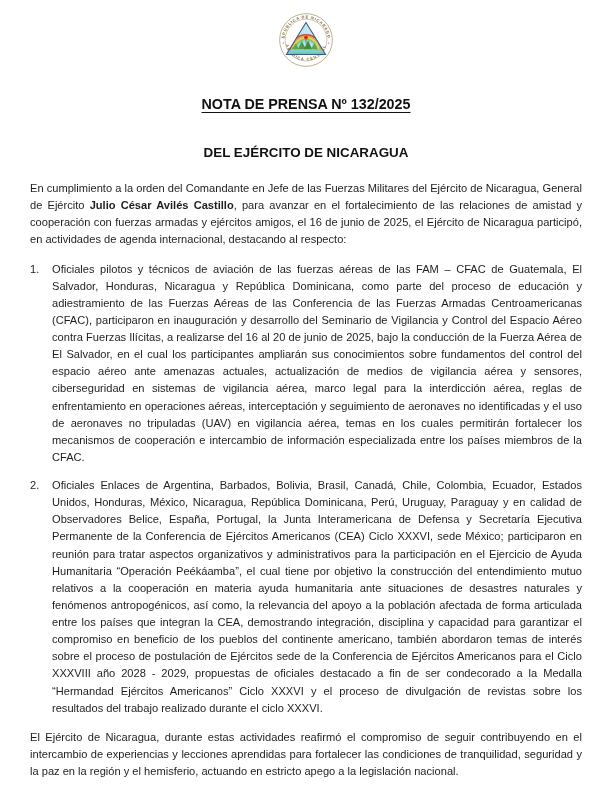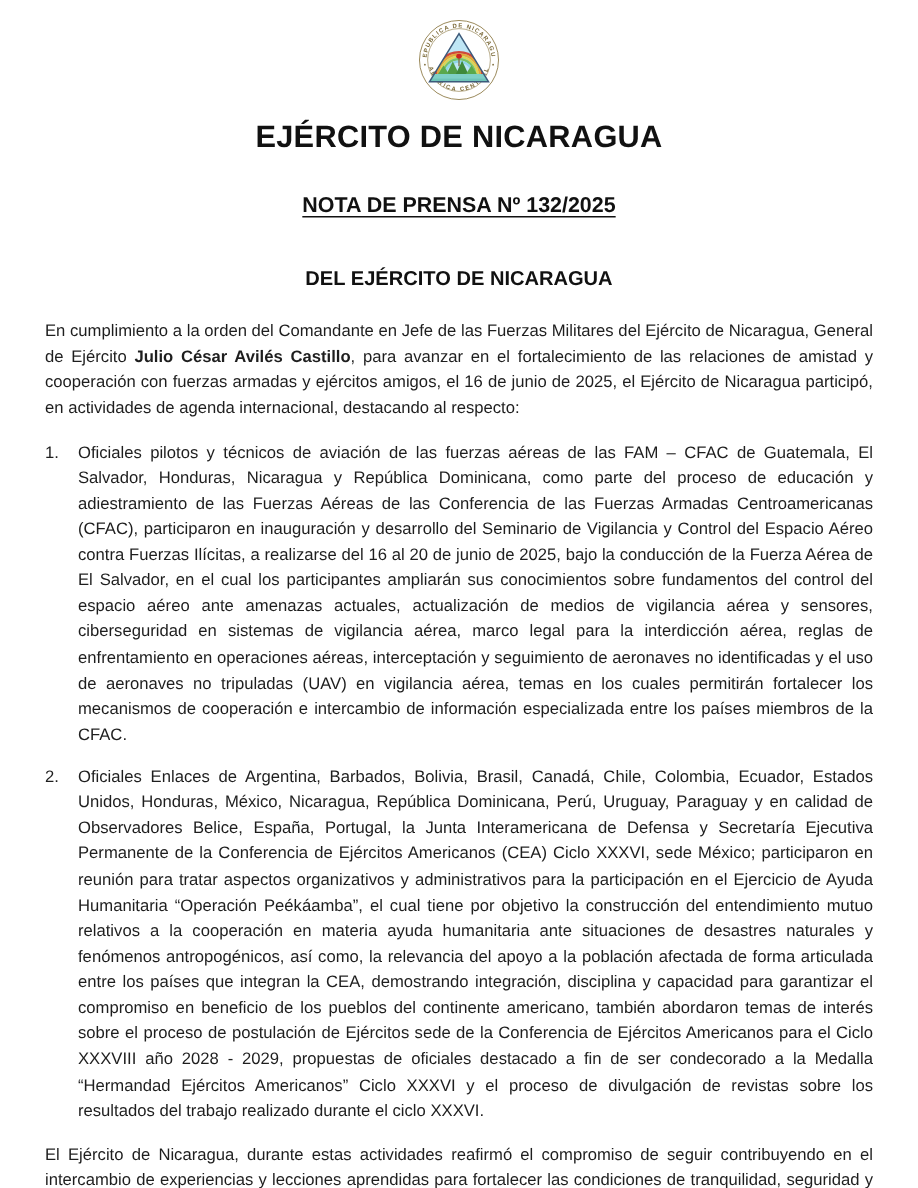--- a/index.html
+++ b/index.html
@@ -160,21 +160,20 @@
         <polygon points="44,78 52,62 60,78" fill="#4f9b44"></polygon>
         <polygon points="56,78 64,61 72,78" fill="#3f8a3a"></polygon>
         <polygon points="33,78 40,67 47,78" fill="#5aa84b"></polygon>
         <polygon points="69,78 76,67 83,78" fill="#5aa84b"></polygon>
         <rect x="18" y="84" width="84" height="6" fill="#6fc4b8"></rect>
       </g>
       <polygon points="60,26 98,88 22,88" fill="none" stroke="#3d5a7a" stroke-width="2"></polygon>
     </svg>
   </div>
 
-  <h1 class="doc-title">EJÉRCITO DE NICARAGUA</h1>
 
   <div class="press-note-line">
     <span class="press-note">NOTA DE PRENSA Nº 132/2025</span>
   </div>
 
   <h2 class="subject">
     <br>
     <span>DEL EJÉRCITO DE NICARAGUA</span>
   </h2>
 

